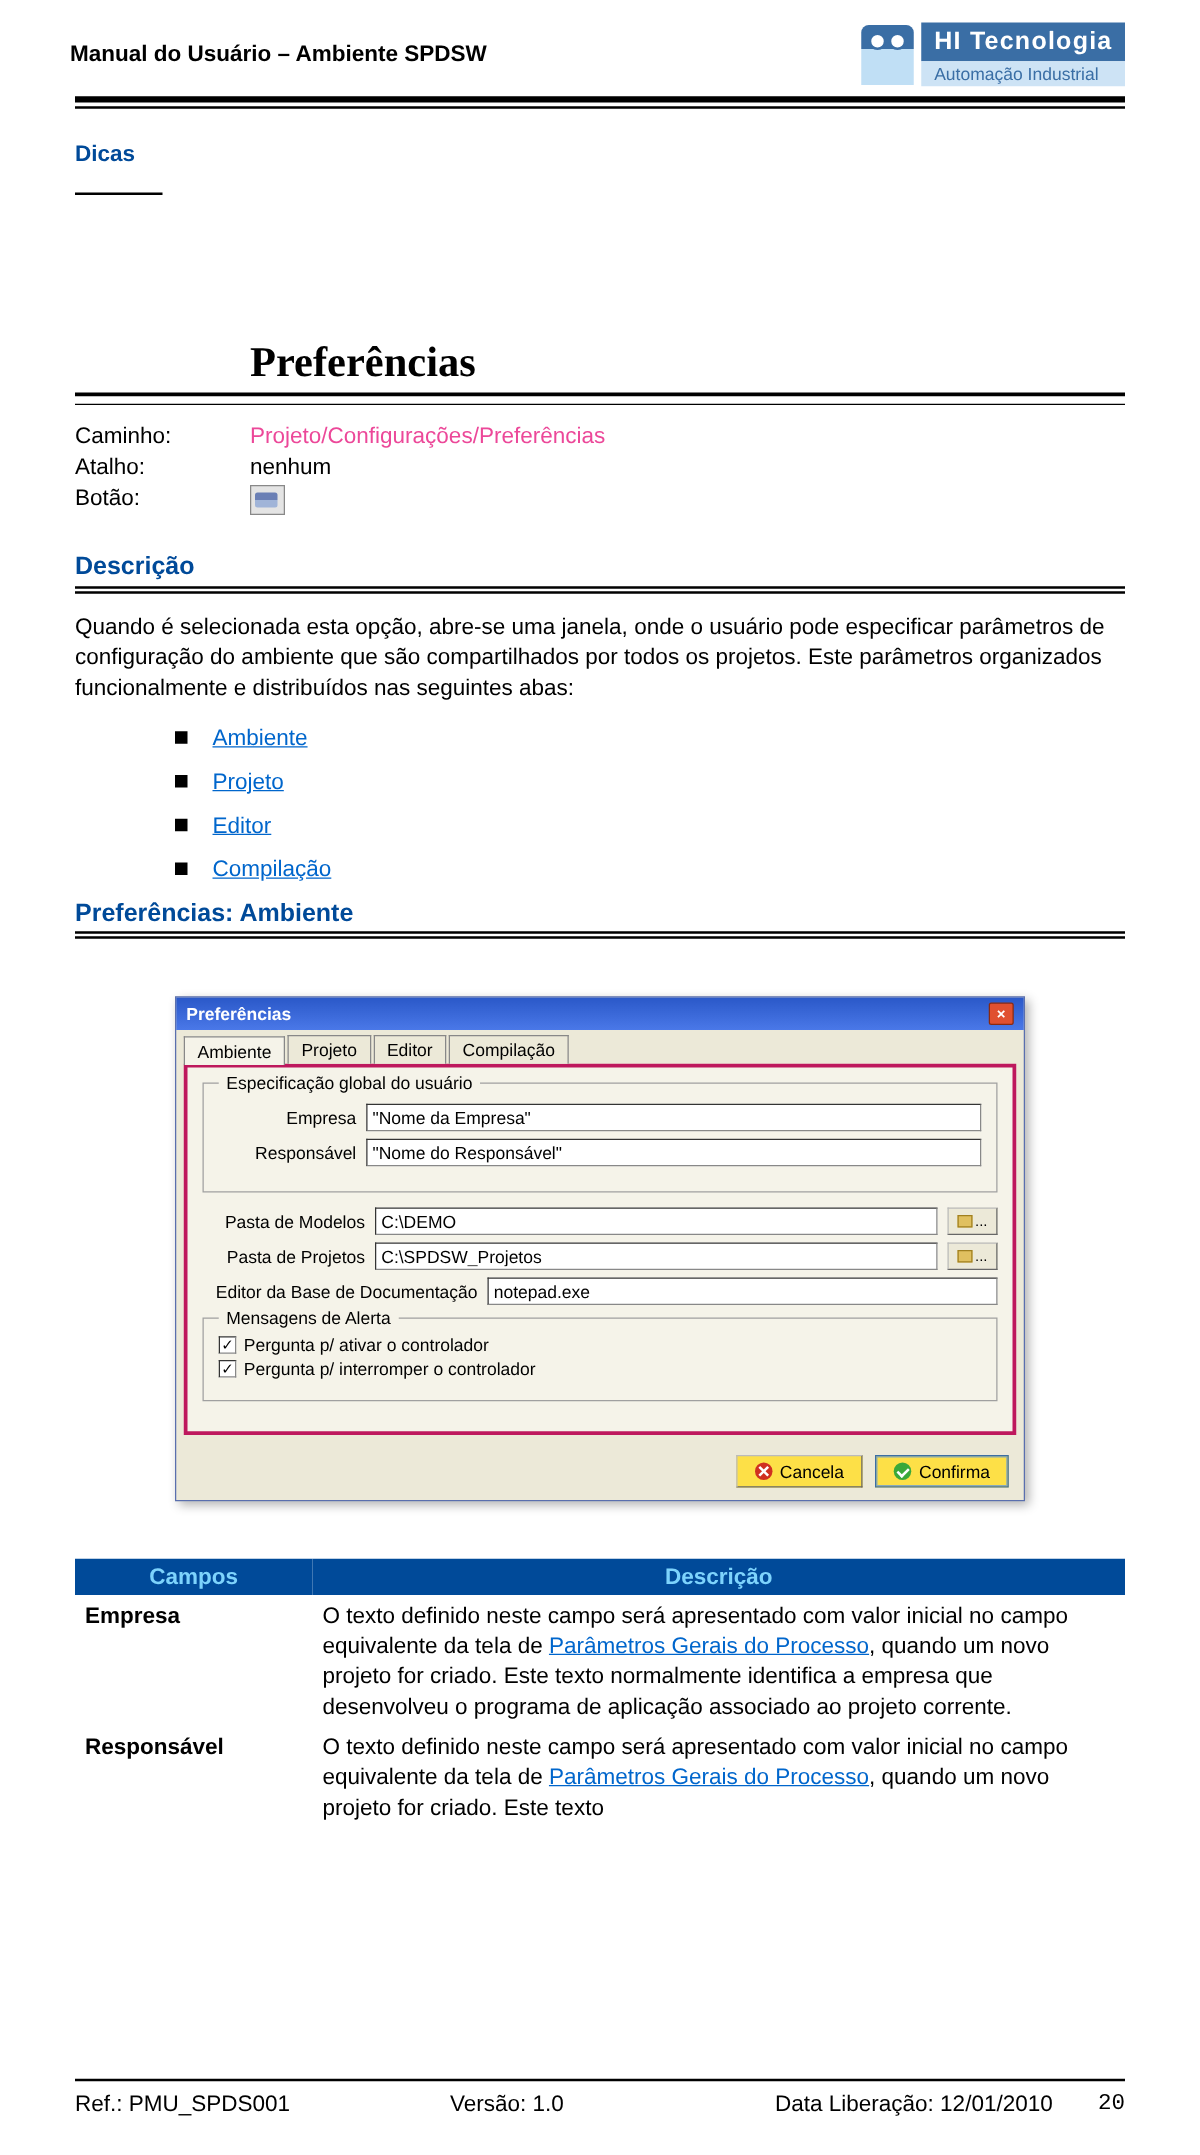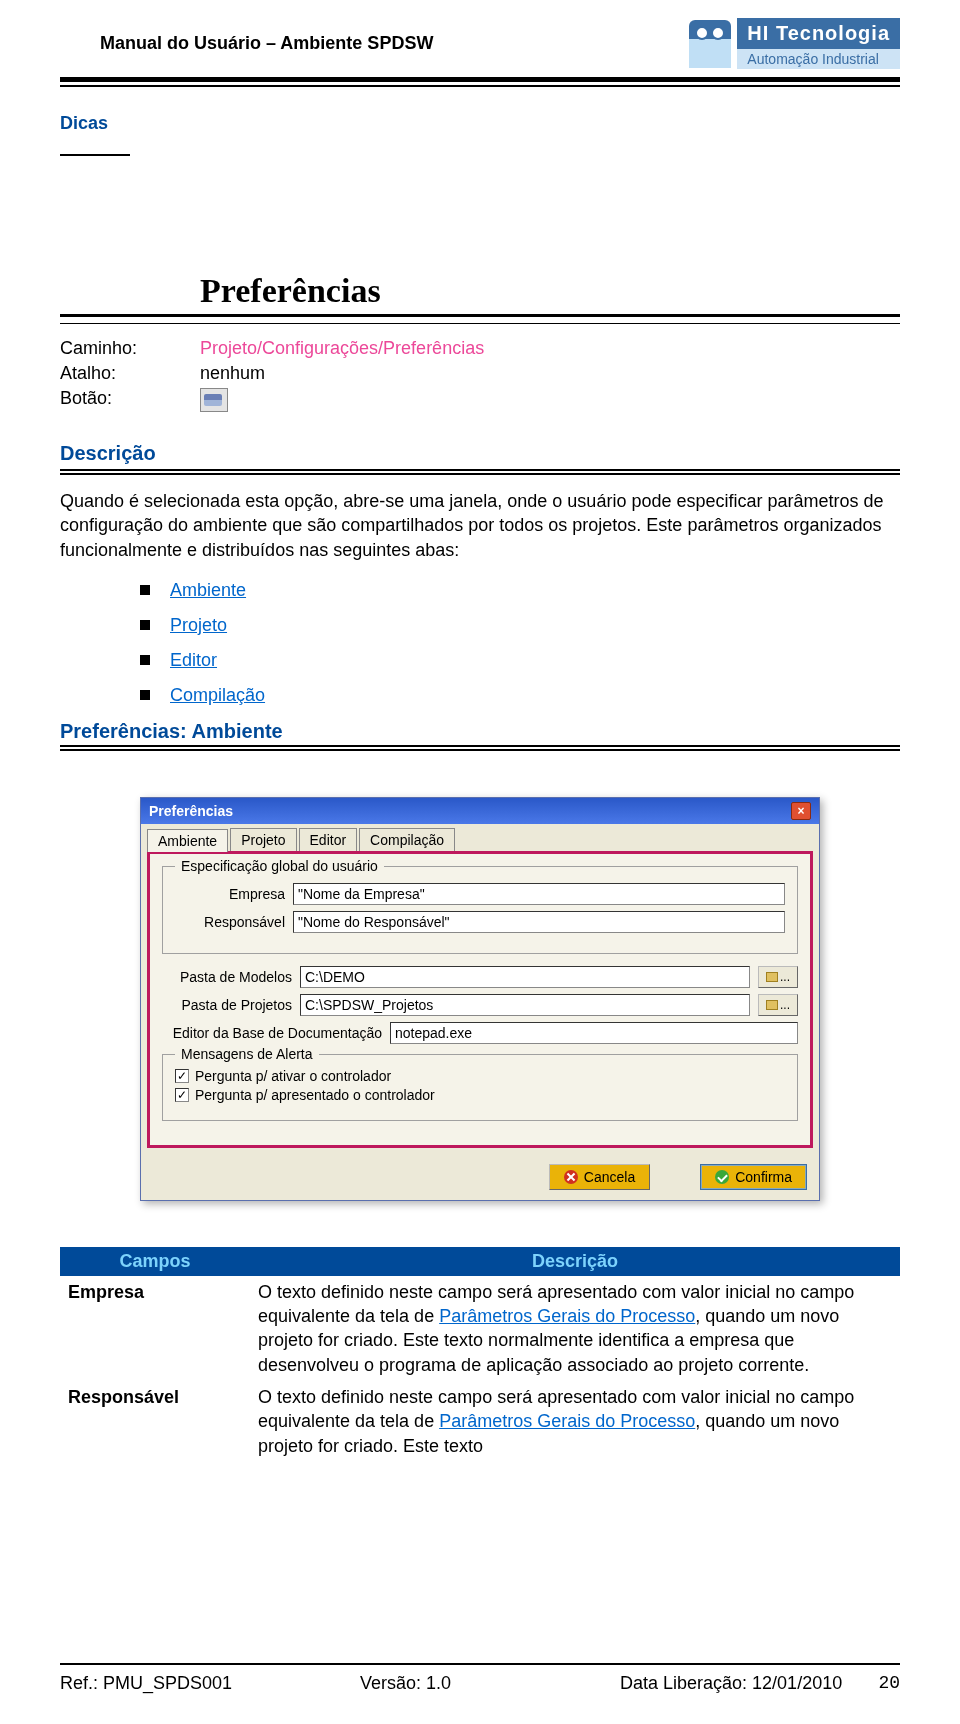--- a/index.html
+++ b/index.html
@@ -9,21 +9,20 @@
     background: #fff;
     font-family: Arial, Helvetica, sans-serif;
     color: #000;
     position: relative;
   }
   .page-header {
     display: flex;
     justify-content: space-between;
     align-items: center;
     padding: 18px 60px 0 56px;
-    margin-left: 44px;
   }
   .page-header-left {
     font-weight: bold;
     font-size: 18px;
   }
   .logo-box {
     display: flex;
     align-items: center;
     gap: 6px;
   }
@@ -199,26 +198,25 @@
     border: 1px inset #888; background: #fff;
     display: inline-flex; align-items: center; justify-content: center;
     font-size: 12px; line-height: 12px;
   }
   .dlg-buttons {
     display: flex; justify-content: flex-end; gap: 10px;
     padding: 10px 12px;
   }
   .dlg-btn {
     border: 1px outset #bbb;
-    background: #eab308;
+    background: #fde047;
     padding: 4px 14px;
     display: flex; align-items: center; gap: 6px;
     cursor: pointer;
     font-size: 14px;
-    margin-left: 40px;
   }
   .dlg-btn.primary { border: 1px solid #3a6ea5; box-shadow: inset 0 0 0 1px #8ab; }
   .ico-cancel { width: 14px; height: 14px; border-radius: 50%; background: #d03020; position: relative; }
   .ico-cancel::before, .ico-cancel::after {
     content: ""; position: absolute; left: 2px; top: 6px; width: 10px; height: 2px; background: #fff;
   }
   .ico-cancel::before { transform: rotate(45deg); }
   .ico-cancel::after { transform: rotate(-45deg); }
   .ico-ok { width: 14px; height: 14px; border-radius: 50%; background: #3aa83a; position: relative; }
   .ico-ok::before {
@@ -382,21 +380,21 @@
       </div>
 
       <div class="fieldset" style="margin-top:10px">
         <div class="fieldset-legend">Mensagens de Alerta</div>
         <div class="chk-row">
           <span class="chk">✓</span>
           <span>Pergunta p/ ativar o controlador</span>
         </div>
         <div class="chk-row">
           <span class="chk">✓</span>
-          <span>Pergunta p/ apresentado o controlador</span>
+          <span>Pergunta p/ interromper o controlador</span>
         </div>
       </div>
     </div>
     <div class="dlg-buttons">
       <div class="dlg-btn">
         <span class="ico-cancel"></span>
         <span>Cancela</span>
       </div>
       <div class="dlg-btn primary">
         <span class="ico-ok"></span>

